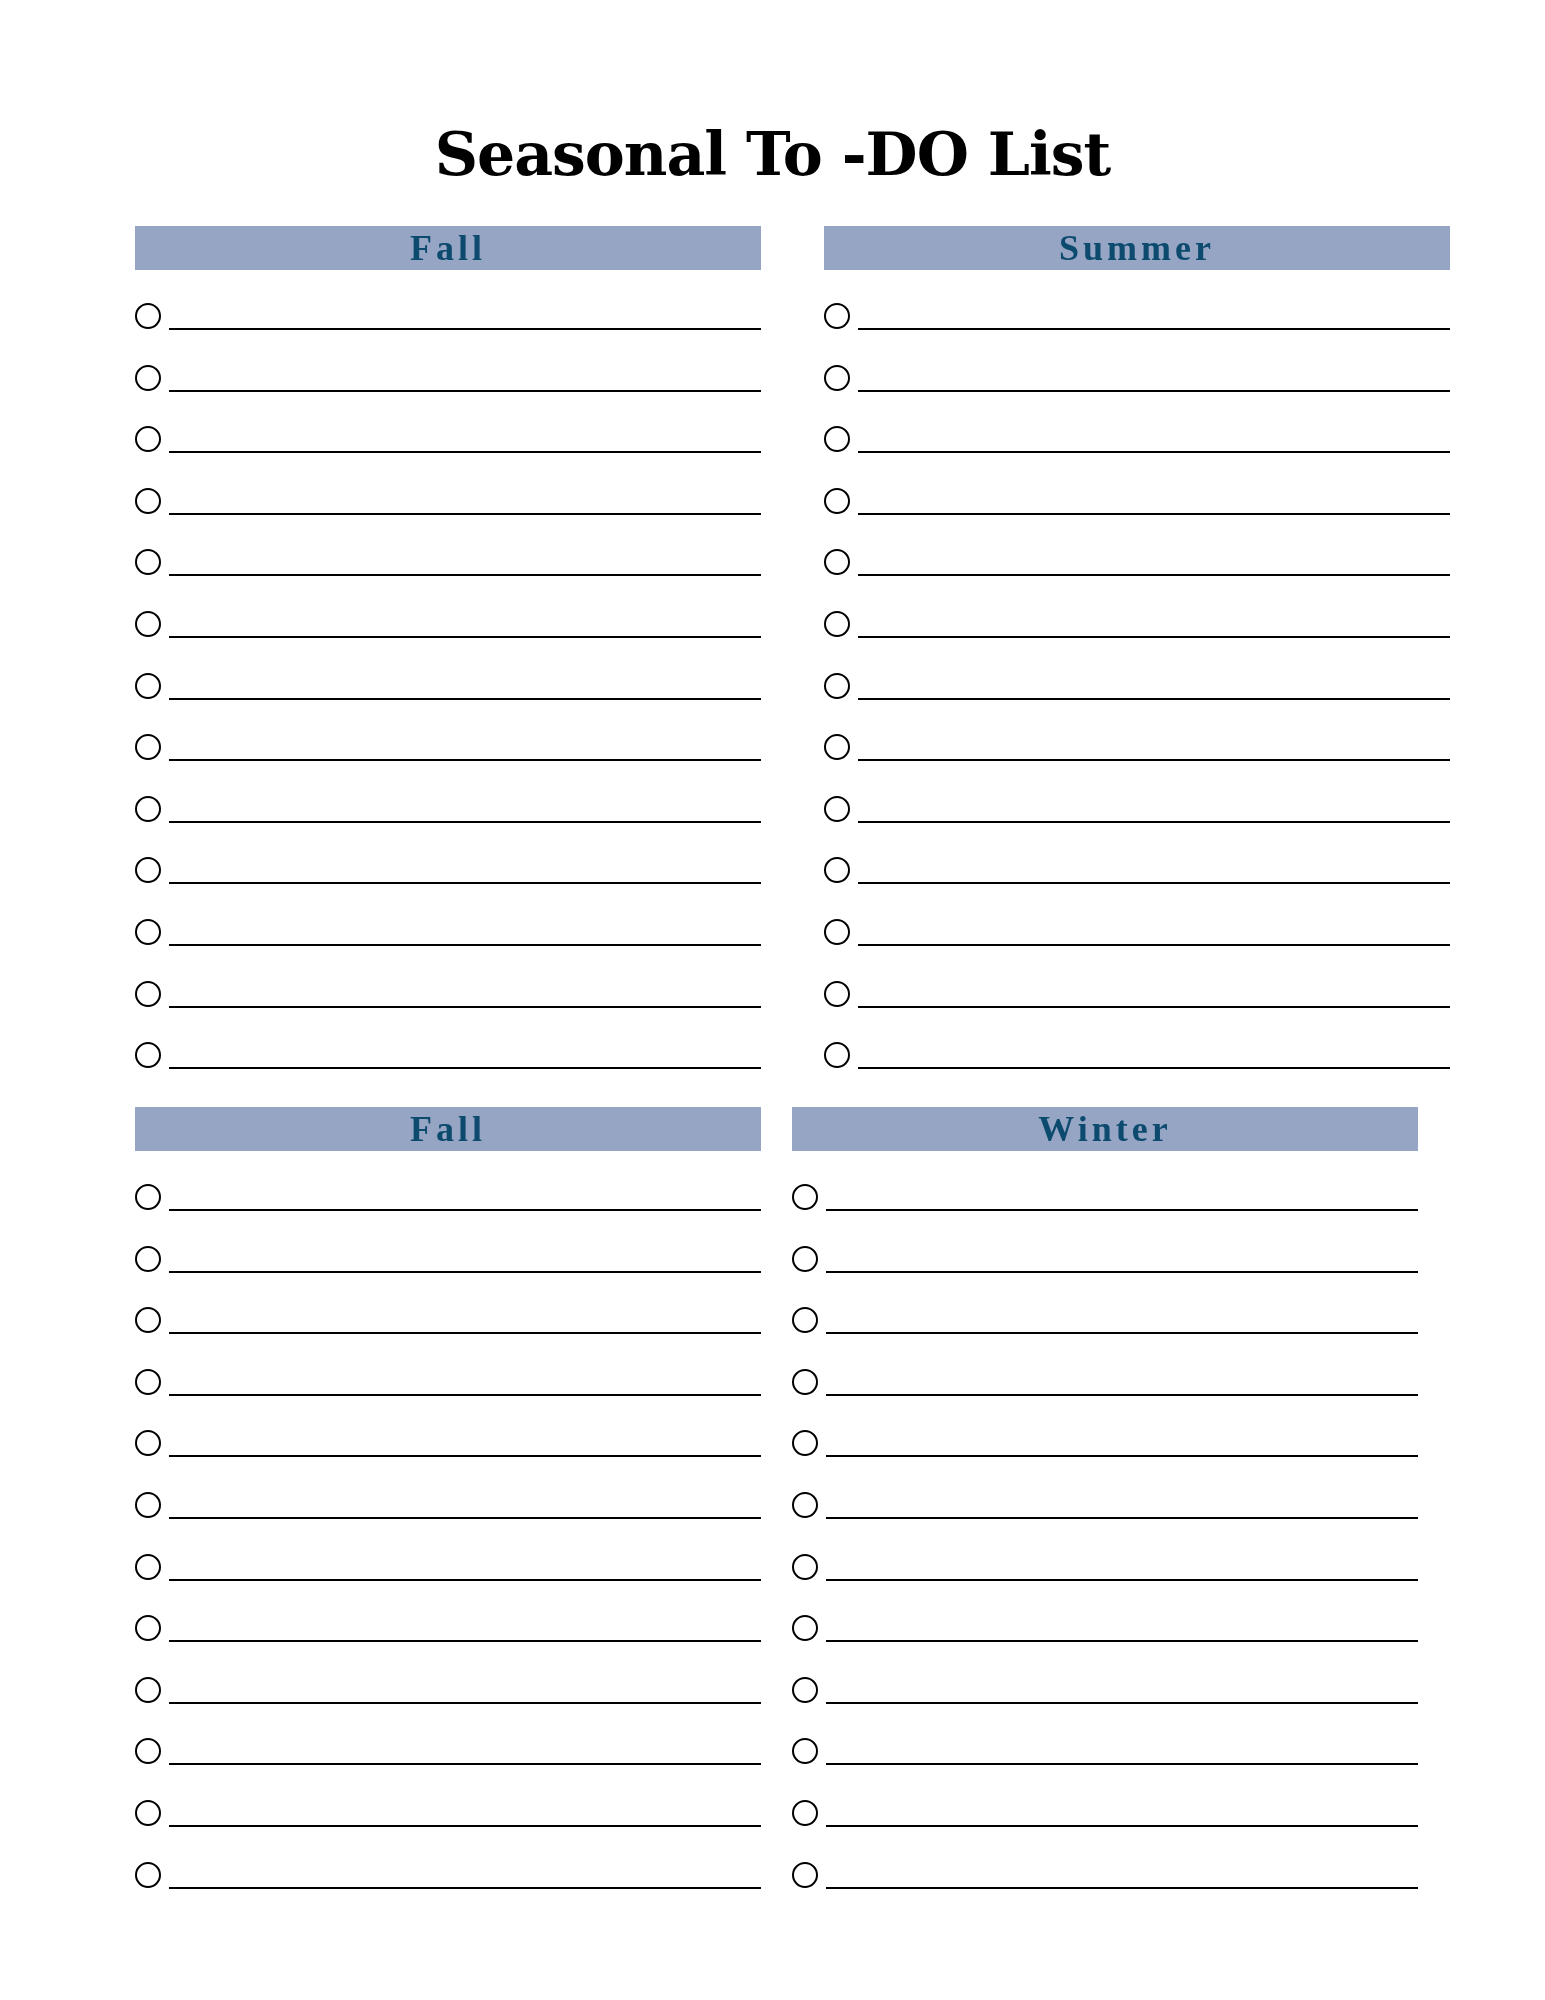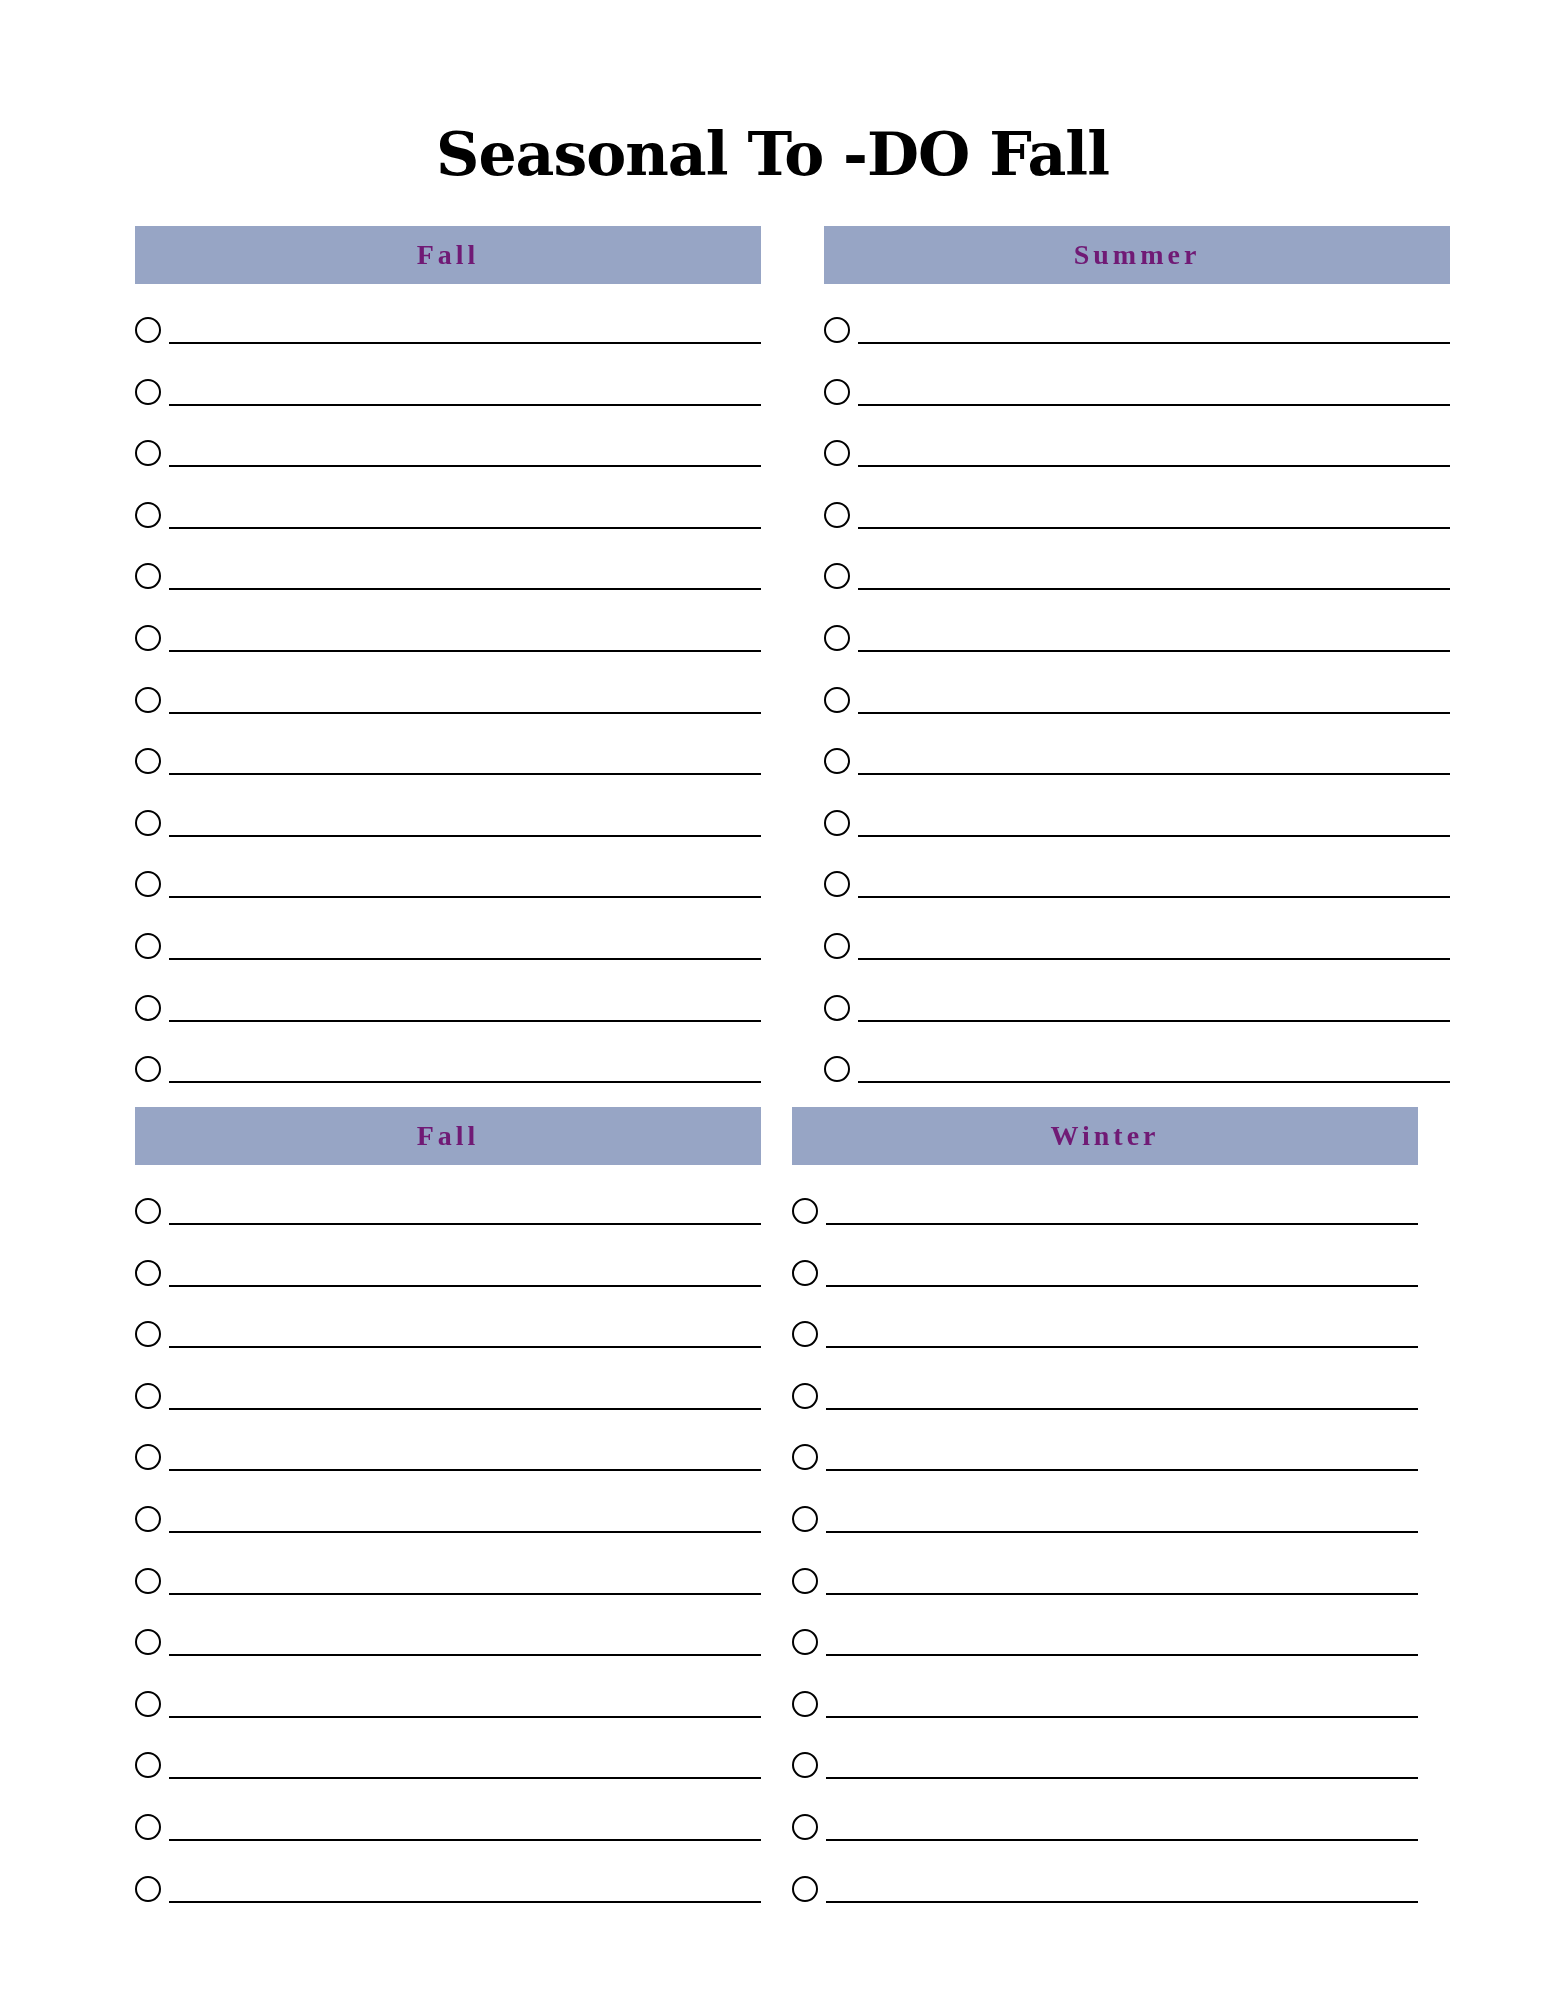--- a/index.html
+++ b/index.html
@@ -4,35 +4,35 @@
 <style>
   html, body { margin: 0; padding: 0; background: #ffffff; }
   body { width: 1545px; height: 2000px; position: relative; overflow: hidden; font-family: "DejaVu Serif", serif; }
   .title {
     position: absolute; left: 0; top: 114px; width: 1545px; text-align: center;
     font-family: "DejaVu Serif", serif; font-weight: bold; font-size: 60px; color: #000;
     letter-spacing: -1px; line-height: 80px;
   }
   .section { position: absolute; width: 626px; }
   .header {
-    height: 58px; background: #97a5c5; display: flex; align-items: center; justify-content: center;
-    font-family: "Liberation Serif", serif; font-weight: bold; font-size: 28px; letter-spacing: 4px; color: #701a75;
+    height: 44px; background: #97a5c5; display: flex; align-items: center; justify-content: center;
+    font-family: "Liberation Serif", serif; font-weight: bold; font-size: 36px; letter-spacing: 4px; color: #0c4a6e;
   }
   .rows { position: relative; }
   .row { position: relative; height: 61.6px; }
   .circle {
     position: absolute; left: 0; width: 22px; height: 22px; border: 2px solid #000; border-radius: 50%;
     top: 33px; box-sizing: content-box;
   }
   .line { position: absolute; left: 34px; right: 0; top: 58px; height: 0; border-top: 2.5px solid #000; }
 </style>
 </head>
 <body>
 
-<div class="title">Seasonal To -DO Fall</div>
+<div class="title">Seasonal To -DO List</div>
 
 <div class="section" id="sec0" style="left:135px; top:226px;">
   <div class="header">Fall</div>
   <div class="rows">
       <div class="row">
         <span class="circle"></span>
         <span class="line"></span>
       </div>
       <div class="row">
         <span class="circle"></span>

